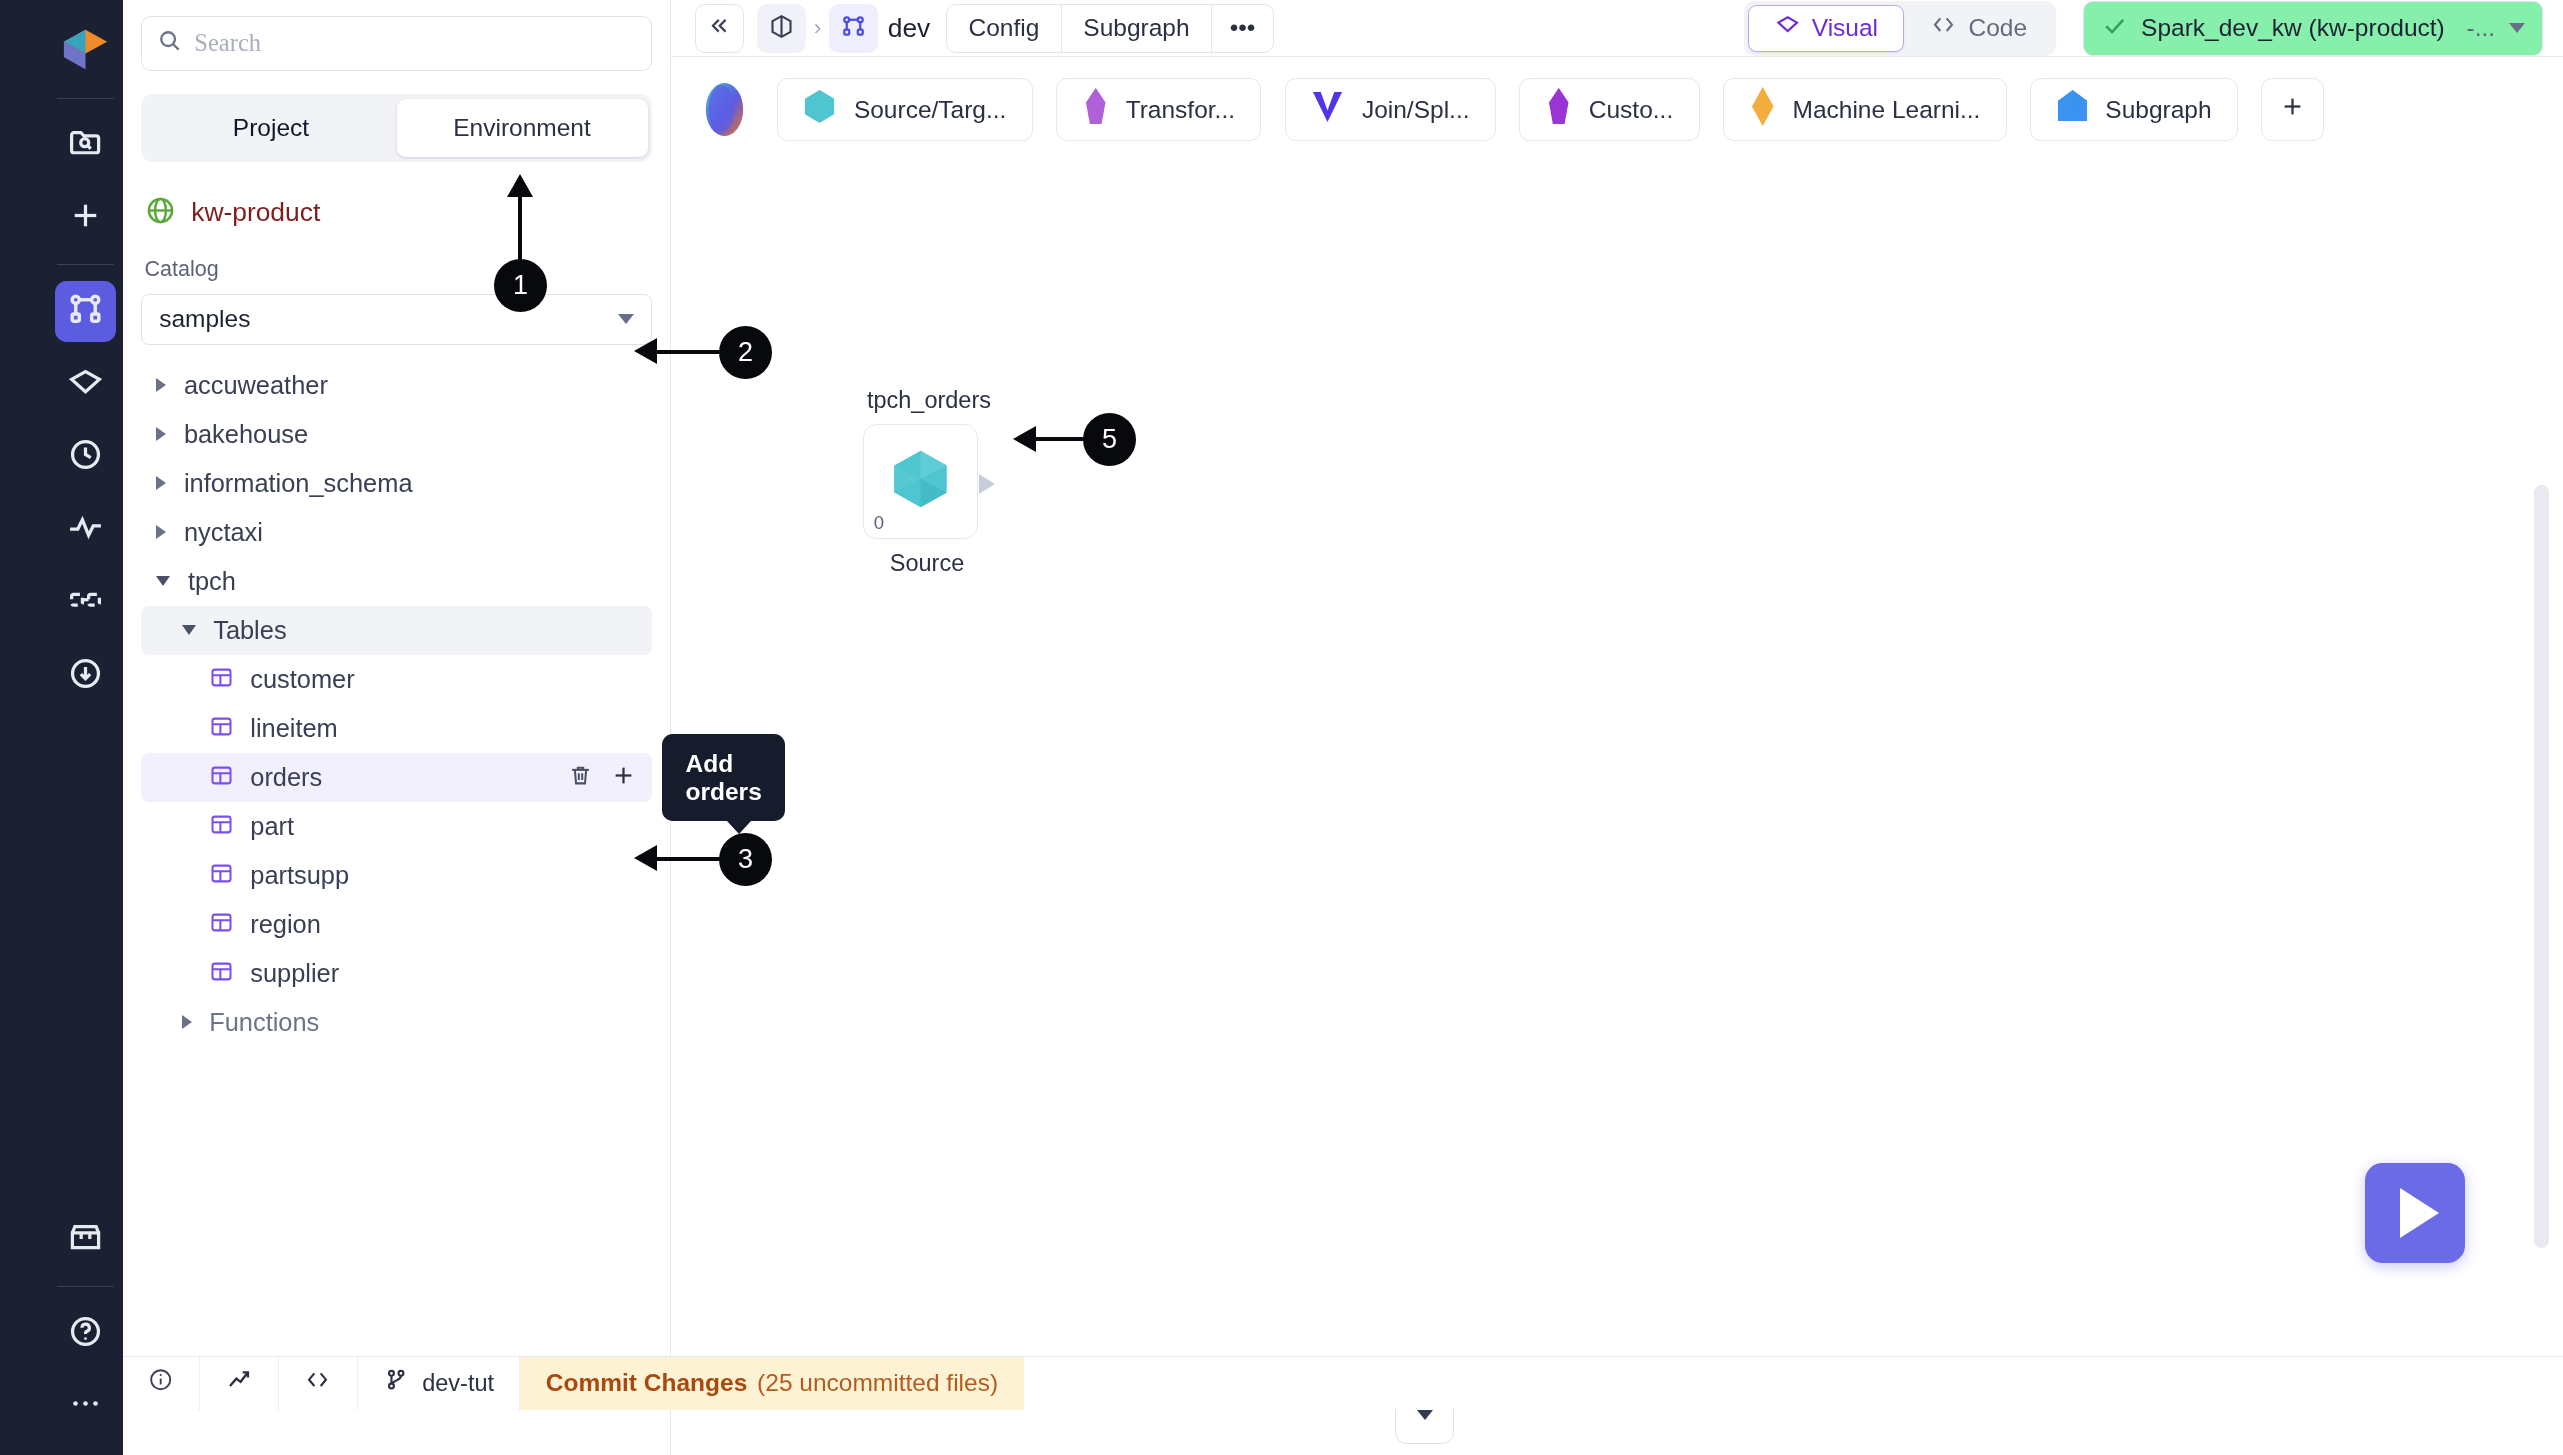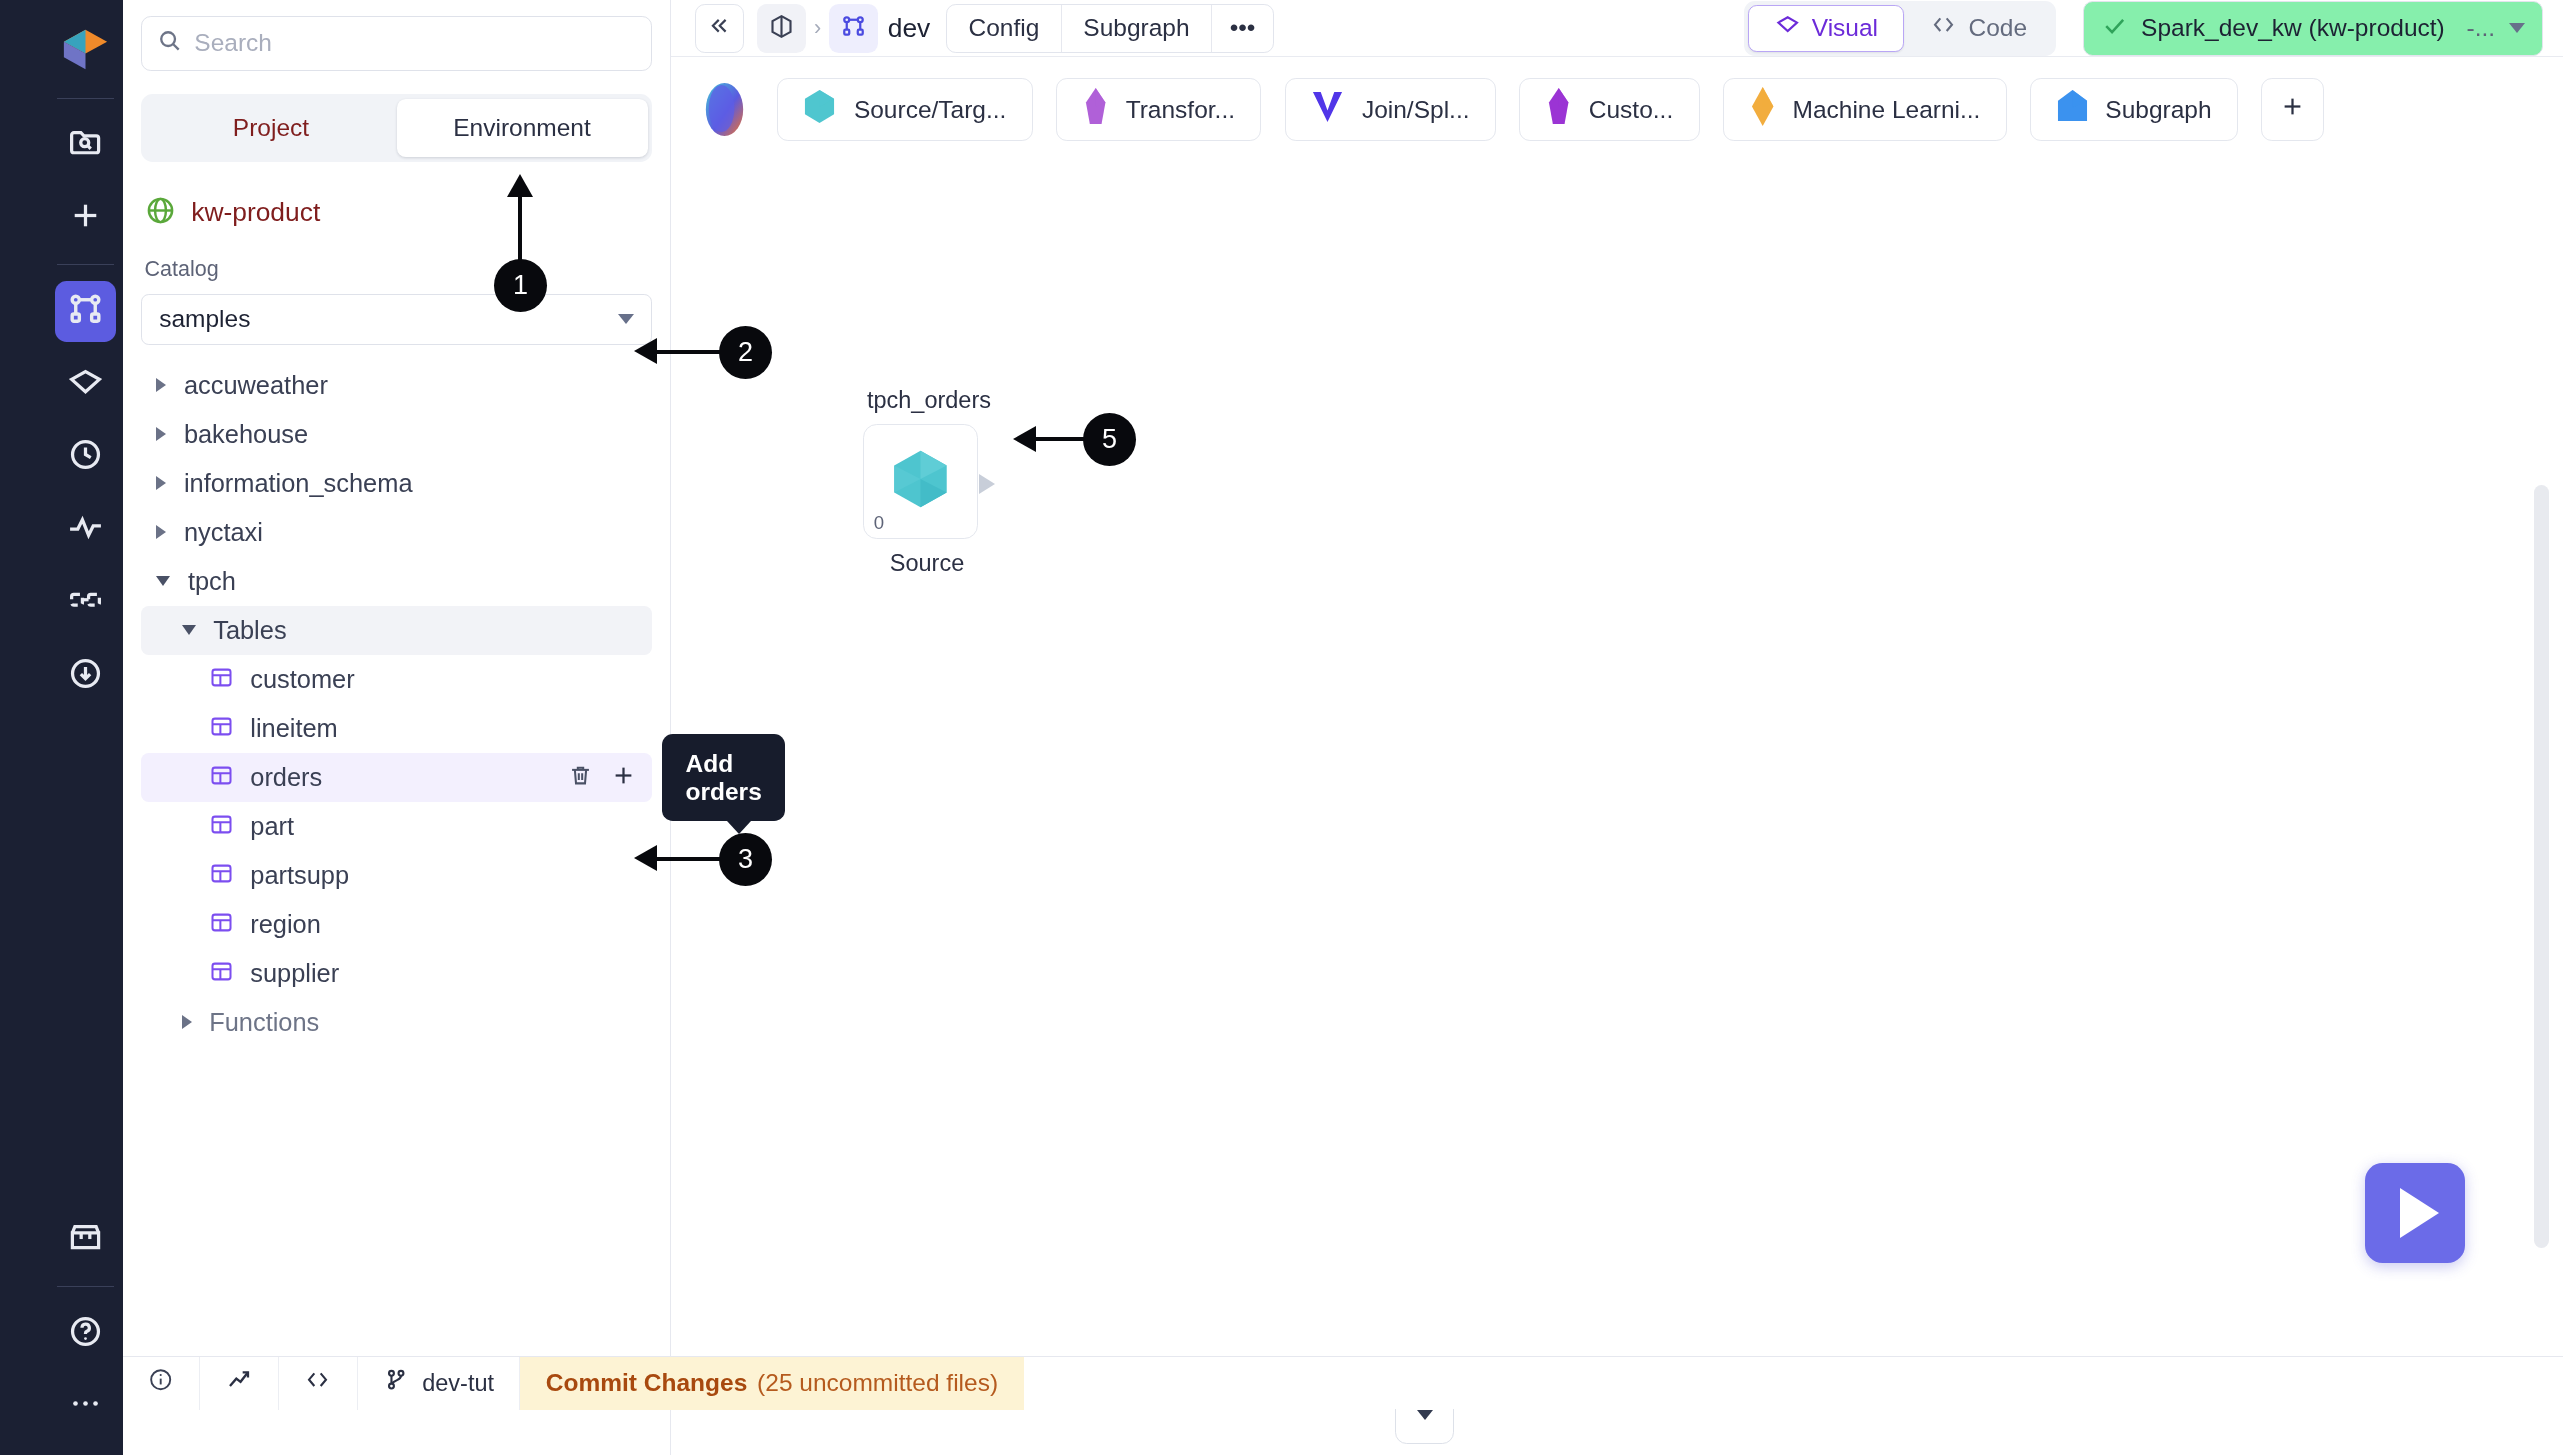--- a/index.html
+++ b/index.html
@@ -44,34 +44,34 @@
   .search-wrap {
     margin: 15.7px 17.6px 0 17.6px;
     height: 55px;
     border: 1px solid #dfe2ea; border-radius: 9.8px;
     display: flex; align-items: center; padding: 0 15.7px;
     background: #fff;
   }
   .search-input {
     border: none; outline: none; flex: 1;
     font-size: 24.5px; color: #2b3043; margin-left: 11.7px;
-    font-family: Liberation Sans, sans-serif;
+    font-family: Liberation Serif, serif;
     background: transparent;
   }
   .search-input::placeholder { color: #a9aebd; }
 
   .seg {
     margin: 23.5px 17.6px 0 17.6px;
     height: 68px;
     background: #f1f3f7; border-radius: 11.7px;
     display: flex; padding: 4.9px;
   }
   .seg-btn {
     flex: 1; display: flex; align-items: center; justify-content: center;
-    font-size: 24.5px; color: #7f1d1d; border-radius: 8.8px;
+    font-size: 24.5px; color: #0f172a; border-radius: 8.8px;
     cursor: pointer;
   }
   .seg-btn.active {
     background: #ffffff; color: #2b3043;
     box-shadow: 0 1px 2.9px rgba(20,25,50,.16);
   }
 
   .env-row {
     display: flex; align-items: center; gap: 15.7px;
     margin: 33px 17.6px 0 21.5px;

